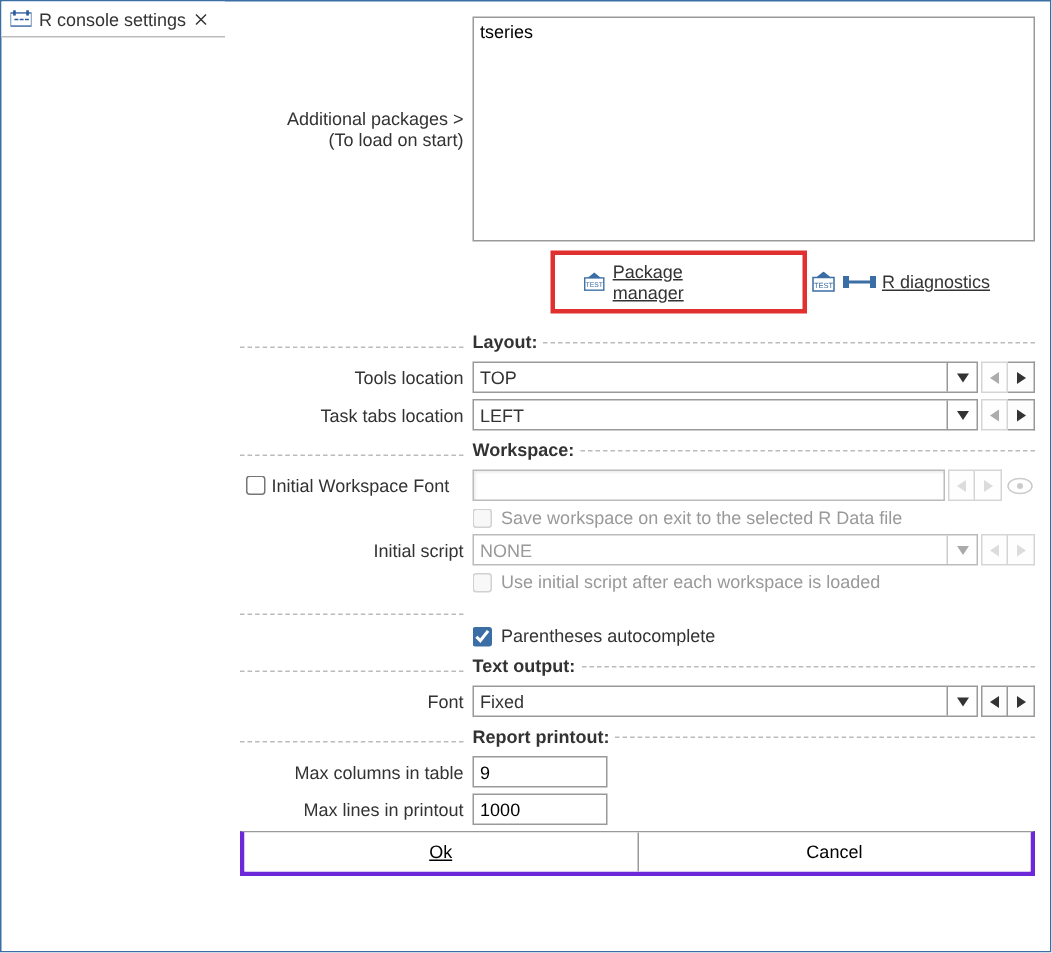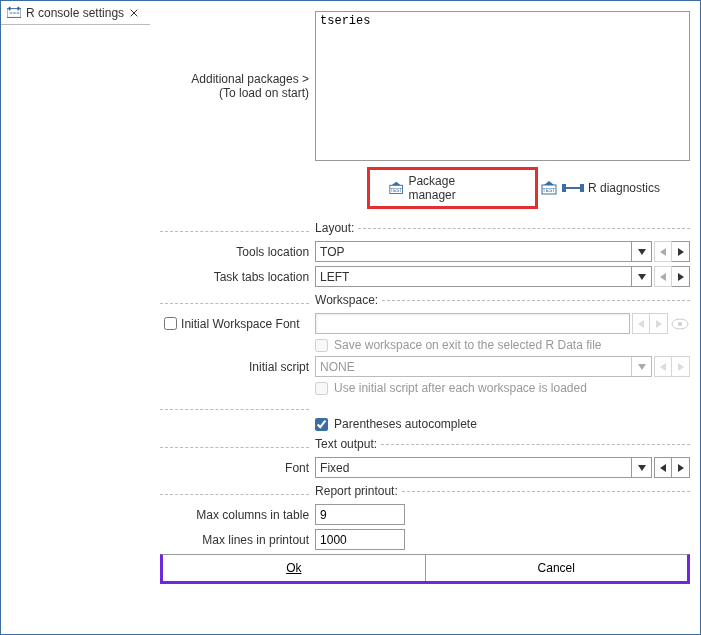--- a/index.html
+++ b/index.html
@@ -7,26 +7,26 @@
   .frame { width:701px; height:635px; border:1px solid #3a6ea5; background:#fff; position:relative; display:flex; flex-direction:row; }
   .titlebar { height:24px; border-bottom:1px solid #bbb; display:flex; align-items:center; padding:0 6px; background:#fff; }
   .titlebar .app-icon { width:14px; height:14px; margin-right:5px; }
   .title-text { flex:1; font-size:12px; }
   .close-btn { width:20px; height:20px; background:#fff; border:none; display:flex; align-items:center; justify-content:center; cursor:pointer; }
   .close-btn svg { width:12px; height:12px; }
   .content { flex:1; padding:10px 10px 0 10px; overflow:hidden; }
   .row { display:flex; align-items:center; margin-bottom:4px; }
   .label-col { width:155px; text-align:right; padding-right:6px; color:#333; font-size:12px; line-height:14px; }
   .field-col { flex:1; display:flex; align-items:center; gap:2px; }
-  textarea.pkgs { flex:1; height:150px; border:1px solid #999; font-size:12px; padding:2px 4px; resize:none; font-family:Liberation Mono, monospace; }
+  textarea.pkgs { flex:1; height:150px; border:1px solid #999; font-size:12px; padding:2px 4px; resize:none; font-family:Liberation Sans, sans-serif; }
   .link-row { display:flex; align-items:center; }
   .link-group { display:flex; align-items:center; gap:4px; cursor:pointer; font-size:12px; }
   .link-group span { color:#333; }
   .highlight-box { border:3px solid #e03030; padding:4px 38px 4px 18px; margin-left:-8px; display:flex; align-items:center; gap:6px; }
-  .section-label { font-size:12px; margin:2px 0 2px 0; flex:1; display:flex; align-items:center; gap:4px; }
+  .section-label { font-size:12px; margin:2px 0 2px 0; flex:1; display:flex; align-items:center; gap:4px;font-weight:bold; }
   .dashline { border-bottom:1px dashed #bbb; flex:0 0 auto; }
   .dash-full { flex:1; }
   .combo { flex:1; height:21px; border:1px solid #999; background:#fff; position:relative; display:flex; align-items:center; padding:0 4px; font-size:12px; }
   .combo.disabled { color:#999; background:#fff; border-color:#bbb; }
   .combo .drop { position:absolute; right:0; top:0; bottom:0; width:20px; border-left:1px solid #999; display:flex; align-items:center; justify-content:center; }
   .spin-group { display:flex; gap:0px; }
   .spin-btn { width:18px; height:21px; border:1px solid #999; background:#fdfdfd; display:flex; align-items:center; justify-content:center; cursor:pointer; }
   .spin-btn.disabled { opacity:0.4; cursor:default; }
   .spin-btn + .spin-btn { border-left:none; }
   .icon-btn { width:20px; height:20px; display:flex; align-items:center; justify-content:center; cursor:pointer; opacity:0.5; }
@@ -73,21 +73,21 @@
         <div>Additional packages &gt;</div>
         <div>(To load on start)</div>
       </div>
       <div class="field-col">
         <textarea class="pkgs" style="">tseries</textarea>
       </div>
     </div>
 
     <div class="row" style="margin-top:6px; margin-bottom:10px;">
       <div class="label-col"></div>
-      <div class="field-col link-row" style="justify-content:space-between; padding-right:30px;">
+      <div class="field-col link-row" style="justify-content:space-between; padding-right:30px;text-decoration:underline;">
         <div style="flex:1; display:flex; justify-content:flex-start; padding-left:60px;">
           <div class="highlight-box">
             <div class="link-group">
               <svg width="18" height="14" viewBox="0 0 18 14">
                 <polygon points="9,0 14,4 4,4" fill="#3a6ea5"></polygon>
                 <rect x="2" y="4" width="14" height="9" fill="none" stroke="#3a6ea5" stroke-width="1"></rect>
                 <text x="9" y="11" font-size="5" fill="#3a6ea5" text-anchor="middle" font-family="Arial">TEST</text>
               </svg>
               <span>Package manager</span>
             </div>

